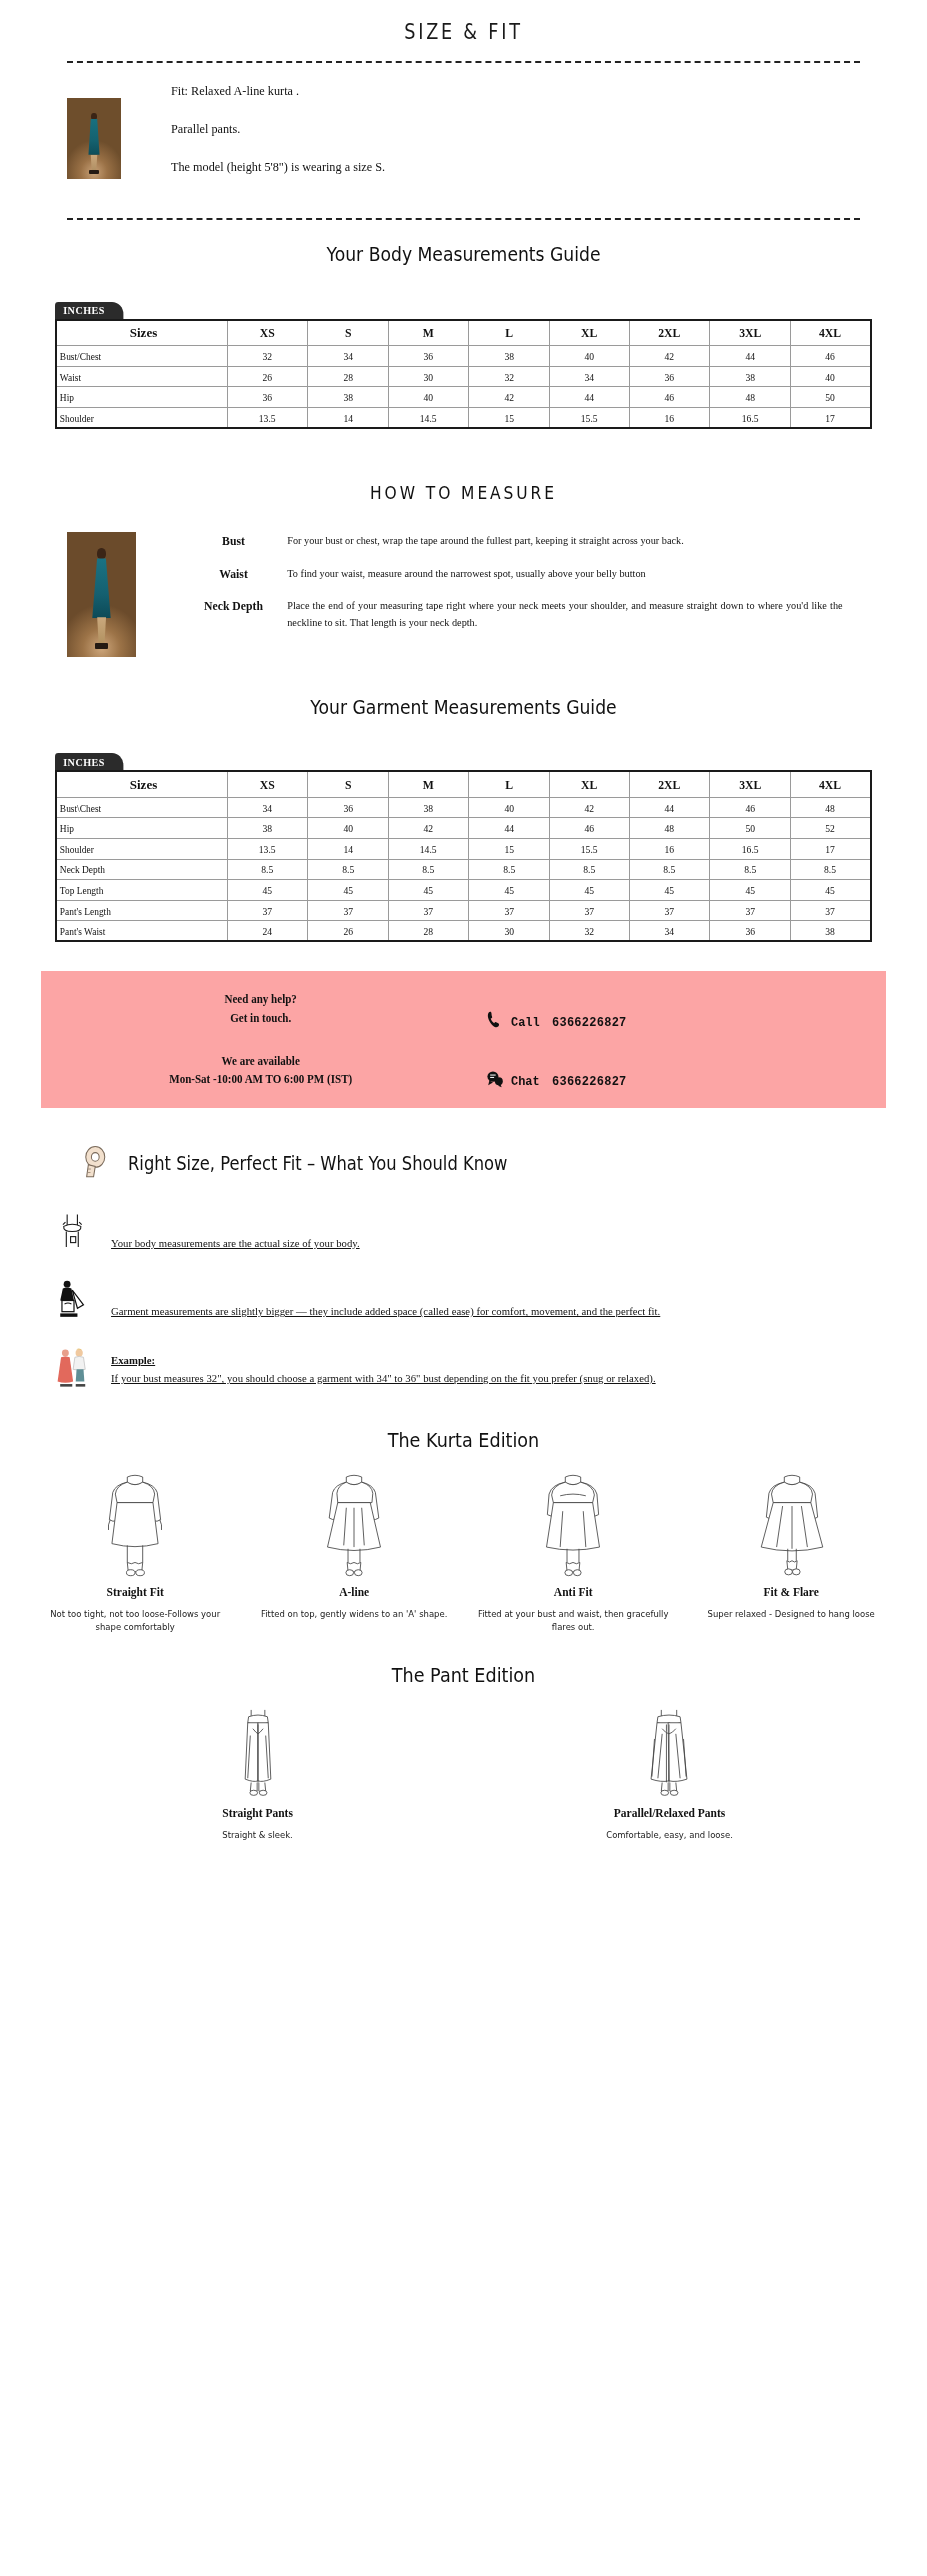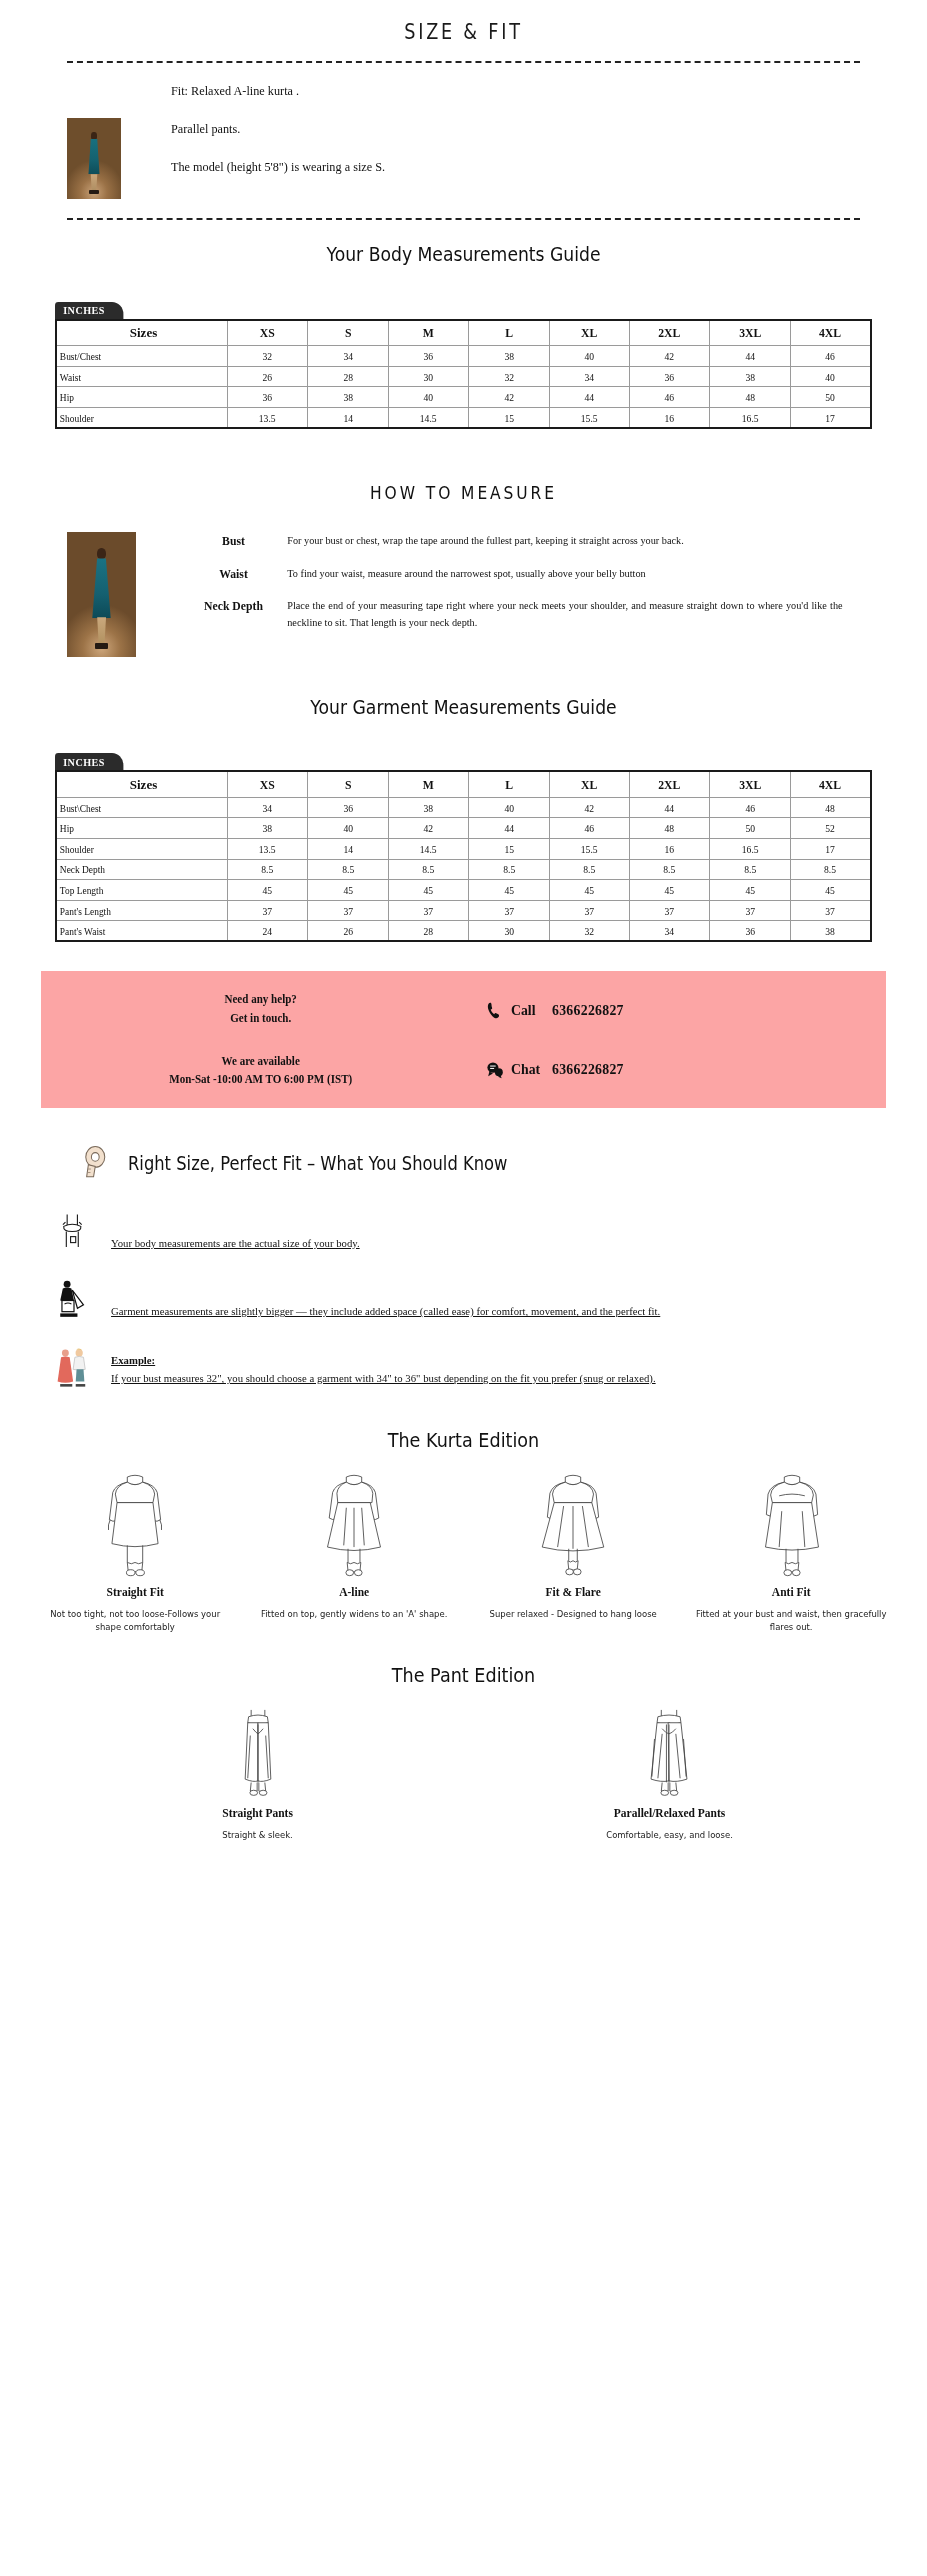--- a/index.html
+++ b/index.html
@@ -29,21 +29,21 @@
   }
   .dashed-rule {
     height: 0;
     border-top: 2.6px dashed #222;
     margin: 17px 67px 0 67px;
   }
 
   
   .fit-block {
     display: flex;
-    align-items: flex-end;
+    align-items: center;
     padding: 15.5px 67px 0 67px;
   }
   .model-photo {
     width: 54px;
     height: 81px;
     flex: 0 0 54px;
     border: 0;
     background:
       radial-gradient(ellipse 55% 40% at 50% 92%, #c9a278 0%, #9a7146 45%, #6e4e2c 100%),
       linear-gradient(160deg, #7b5a33 0%, #4a3319 100%);
@@ -224,24 +224,25 @@
   .help-left .gap { height: 24px; }
   .help-right {
     flex: 1;
     display: flex;
     flex-direction: column;
     justify-content: space-between;
     padding-left: 3.4px;
   }
   .help-row {
     display: flex;
-    align-items: center;
-    font-size: 15px;
+    align-items: flex-end;
+    font-size: 13px;
     font-weight: bold;
     height: 50%;
+    font-family: Liberation Mono, monospace;
   }
   .help-row .ico {
     width: 20.6px; height: 20.6px; flex: 0 0 20.6px;
     display: flex; align-items: center; justify-content: center;
     margin-right: 6.9px;
   }
   .help-row .lbl { width: 41px; transform: scaleX(.92); transform-origin: left center; }
   .help-row .num { transform: scaleX(.92); transform-origin: left center; letter-spacing: 0.3px; }
   .help-row.second { margin-top: 19px; }
 
@@ -670,52 +671,52 @@
       </svg>
     </div>
     <div class="ed-name">A-line</div>
     <div class="ed-desc">Fitted on top, gently widens to an 'A' shape.</div>
   </div>
 
   <div class="ed-cell">
     <div class="ed-fig">
       <svg width="94" height="108" viewBox="0 0 110 126" fill="#fff" stroke="#444" stroke-width="1">
         <path d="M46 8 q9 -4 18 0 l0 7 q-9 4 -18 0z"></path>
+        <path d="M46 14 q-16 3 -19 14 l-2 24 q6 4 11 1 l5 -20"></path>
+        <path d="M64 14 q16 3 19 14 l2 24 q-6 4 -11 1 l-5 -20"></path>
+        <path d="M46 14 q9 6 18 0 q15 4 16 15 l-2 9 l-46 0 l-2 -9 q1 -11 16 -15z"></path>
+        <path d="M32 38 l46 0 l8 52 q-31 7 -62 0z"></path>
+        <path d="M40 30 q15 -4 30 0 M43 48 l-3 42 M67 48 l3 42"></path>
+        <path d="M48 92 l0 16 M62 92 l0 16"></path>
+        <path d="M47 108 q4 3 8 0 q4 3 8 0 l-1 10 q-7 2 -14 0z"></path>
+        <ellipse cx="50" cy="120" rx="4.5" ry="3.5"></ellipse>
+        <ellipse cx="60" cy="120" rx="4.5" ry="3.5"></ellipse>
+      </svg>
+    </div>
+    <div class="ed-name">Anti Fit</div>
+    <div class="ed-desc">Fitted at your bust and waist, then gracefully flares out.</div>
+  </div>
+
+  <div class="ed-cell">
+    <div class="ed-fig">
+      <svg width="94" height="108" viewBox="0 0 110 126" fill="#fff" stroke="#444" stroke-width="1">
+        <path d="M46 8 q9 -4 18 0 l0 7 q-9 4 -18 0z"></path>
         <path d="M46 14 q-15 3 -18 13 l-3 28 q5 4 10 1 l5 -22"></path>
         <path d="M64 14 q15 3 18 13 l3 28 q-5 4 -10 1 l-5 -22"></path>
         <path d="M46 14 q9 6 18 0 q14 4 15 14 l-2 10 l-44 0 l-2 -10 q1 -10 15 -14z"></path>
         <path d="M33 38 l44 0 l14 52 q-36 9 -72 0z"></path>
         <path d="M44 42 l-7 48 M55 42 l0 50 M66 42 l7 48"></path>
         <path d="M50 92 l0 14 M60 92 l0 14"></path>
         <path d="M49 106 q3 3 6 0 q3 3 6 0 l-1 10 q-5 2 -10 0z"></path>
         <ellipse cx="51" cy="119" rx="4.5" ry="3.5"></ellipse>
         <ellipse cx="60" cy="119" rx="4.5" ry="3.5"></ellipse>
       </svg>
     </div>
     <div class="ed-name">Fit &amp; Flare</div>
     <div class="ed-desc">Super relaxed - Designed to hang loose</div>
-  </div>
-
-  <div class="ed-cell">
-    <div class="ed-fig">
-      <svg width="94" height="108" viewBox="0 0 110 126" fill="#fff" stroke="#444" stroke-width="1">
-        <path d="M46 8 q9 -4 18 0 l0 7 q-9 4 -18 0z"></path>
-        <path d="M46 14 q-16 3 -19 14 l-2 24 q6 4 11 1 l5 -20"></path>
-        <path d="M64 14 q16 3 19 14 l2 24 q-6 4 -11 1 l-5 -20"></path>
-        <path d="M46 14 q9 6 18 0 q15 4 16 15 l-2 9 l-46 0 l-2 -9 q1 -11 16 -15z"></path>
-        <path d="M32 38 l46 0 l8 52 q-31 7 -62 0z"></path>
-        <path d="M40 30 q15 -4 30 0 M43 48 l-3 42 M67 48 l3 42"></path>
-        <path d="M48 92 l0 16 M62 92 l0 16"></path>
-        <path d="M47 108 q4 3 8 0 q4 3 8 0 l-1 10 q-7 2 -14 0z"></path>
-        <ellipse cx="50" cy="120" rx="4.5" ry="3.5"></ellipse>
-        <ellipse cx="60" cy="120" rx="4.5" ry="3.5"></ellipse>
-      </svg>
-    </div>
-    <div class="ed-name">Anti Fit</div>
-    <div class="ed-desc">Fitted at your bust and waist, then gracefully flares out.</div>
   </div>
 
 </div>
 
 <div style="height:29px"></div>
 <div class="edition-head">The Pant Edition</div>
 <div style="height:15.5px"></div>
 
 <div class="edition-grid three">
 

